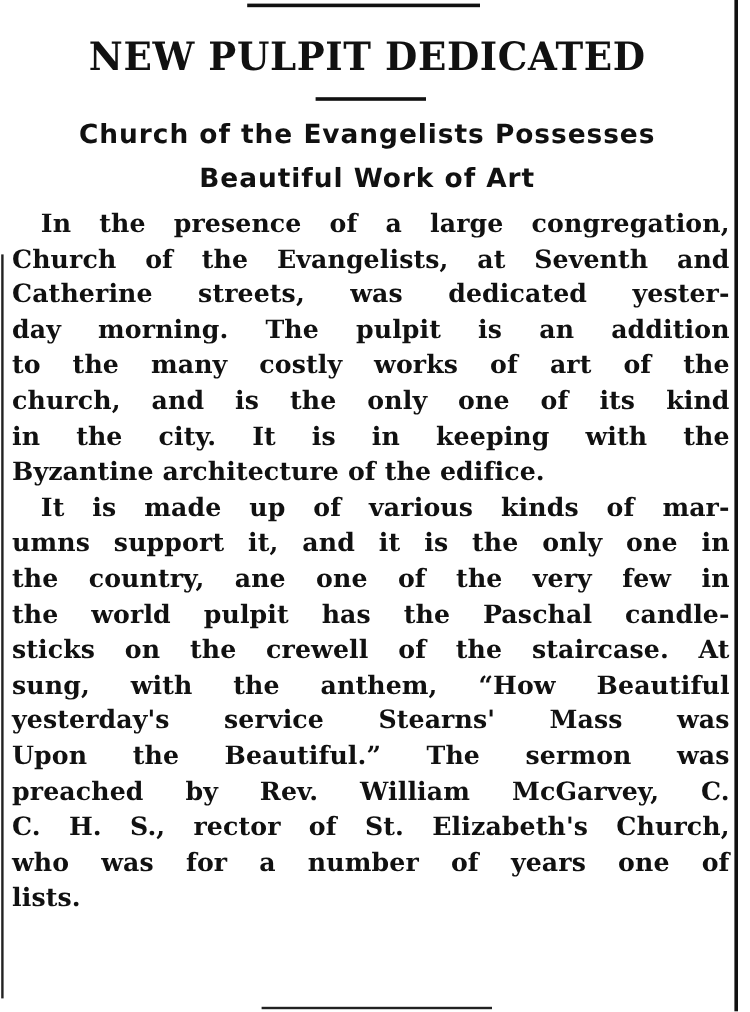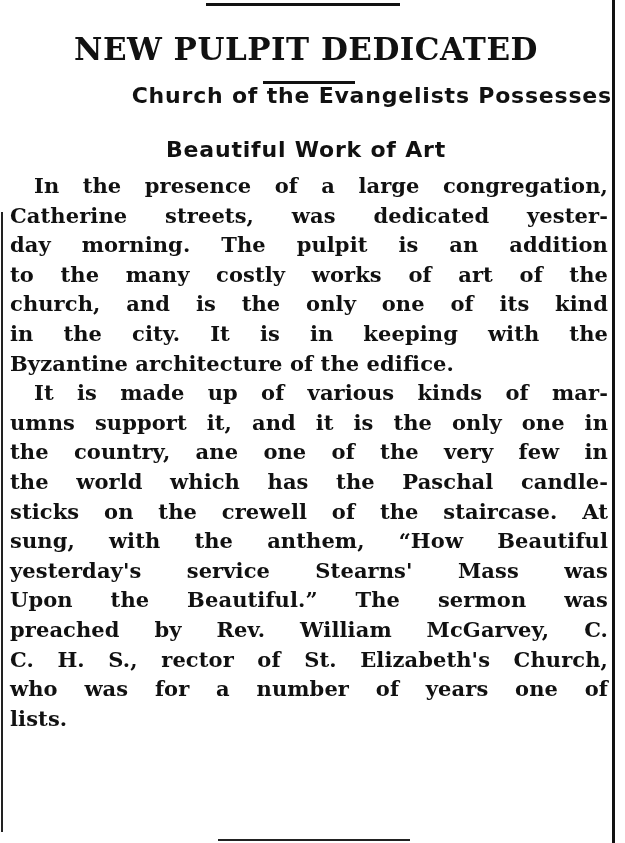--- a/index.html
+++ b/index.html
@@ -63,21 +63,21 @@
       position: absolute;
       left: 0;
       width: 612px;
       text-align: center;
       font-family: "DejaVu Sans", sans-serif;
       font-weight: bold;
       font-size: 22px;
       letter-spacing: 0.8px;
       line-height: 34px;
     }
-    .subhead.l1 { top: 79px; text-align: right; }
+    .subhead.l1 { top: 96px; }
     .subhead.l2 { top: 133px; }
     .body-text {
       position: absolute;
       left: 10px;
       top: 171px;
       width: 598px;
       font-family: "DejaVu Serif", serif;
       font-size: 21px;
       line-height: 29.6px;
       letter-spacing: 0.1px;
@@ -114,31 +114,32 @@
 
 <div class="headline">NEW PULPIT DEDICATED</div>
 <div class="rule-mid"></div>
 
 <div class="subhead l1">Church of the Evangelists Possesses</div>
 <div class="subhead l2">Beautiful Work of Art</div>
 
 <div class="body-text">
 
   <span class="line indent">In the presence of a large congregation,</span>
+  <span class="line">Church of the Evangelists, at Seventh and</span>
   <span class="line">Catherine streets, was dedicated yester-</span>
   <span class="line">day morning. The pulpit is an addition</span>
   <span class="line">to the many costly works of art of the</span>
   <span class="line">church, and is the only one of its kind</span>
   <span class="line">in the city. It is in keeping with the</span>
   <span class="line last">Byzantine architecture of the edifice.</span>
 
   <span class="line indent">It is made up of various kinds of mar-</span>
   <span class="line">umns support it, and it is the only one in</span>
   <span class="line">the country, ane one of the very few in</span>
-  <span class="line">the world which has the Paschal candle-</span>
+  <span class="line">the world pulpit has the Paschal candle-</span>
   <span class="line">sticks on the crewell of the staircase. At</span>
   <span class="line">sung, with the anthem, “How Beautiful</span>
   <span class="line">yesterday's service Stearns' Mass was</span>
   <span class="line">Upon the Beautiful.” The sermon was</span>
   <span class="line">preached by Rev. William McGarvey, C.</span>
   <span class="line">C. H. S., rector of St. Elizabeth's Church,</span>
   <span class="line">who was for a number of years one of</span>
   <span class="line last">lists.</span>
 </div>
 

